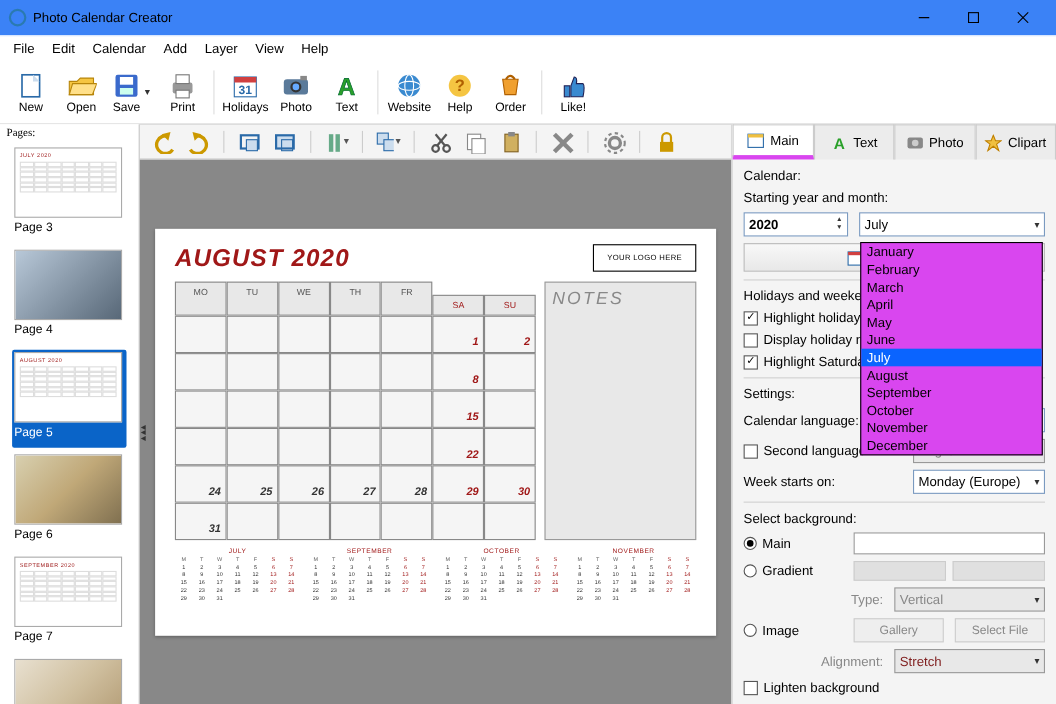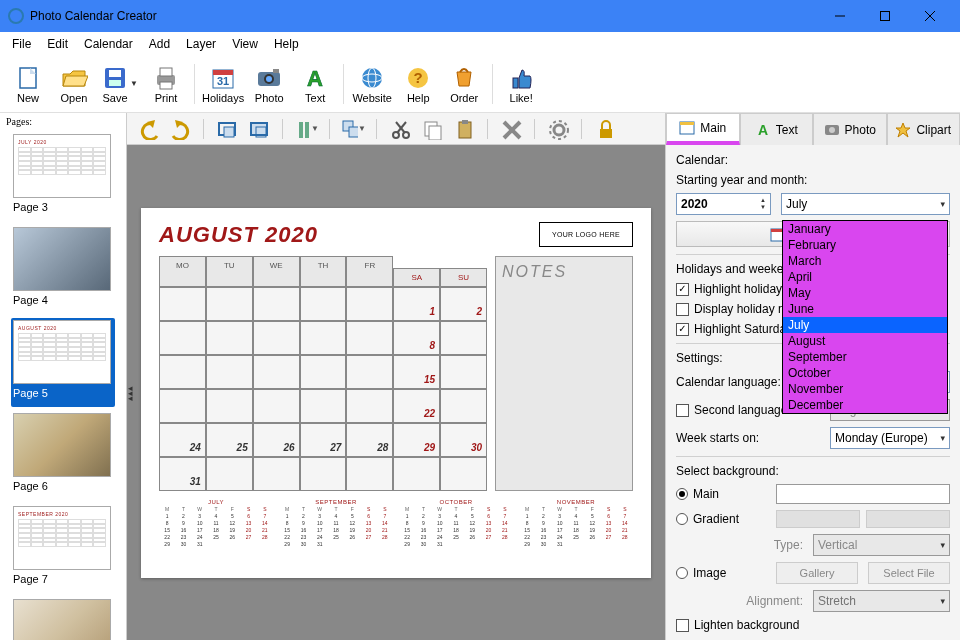--- a/index.html
+++ b/index.html
@@ -939,21 +939,21 @@
           <div class="btn-sm">
               <span>Gallery</span>
             </div>
           <div class="btn-sm">
               <span>Select File</span>
             </div>
         </div>
         <div class="row">
           <label style="text-align:right;color:#888;width:90px">Alignment:</label>
           <div class="field combo" style="flex:1">
-              <span style="color:#737373">Stretch</span>
+              <span style="color:#7f1d1d">Stretch</span>
               <span class="chev">▾</span>
             </div>
         </div>
         <div class="check">
             <span class="box"></span>
             <span>Lighten background</span>
           </div>
 
         <div class="dropdown" id="month-dropdown">
             <div class="opt">January</div>

